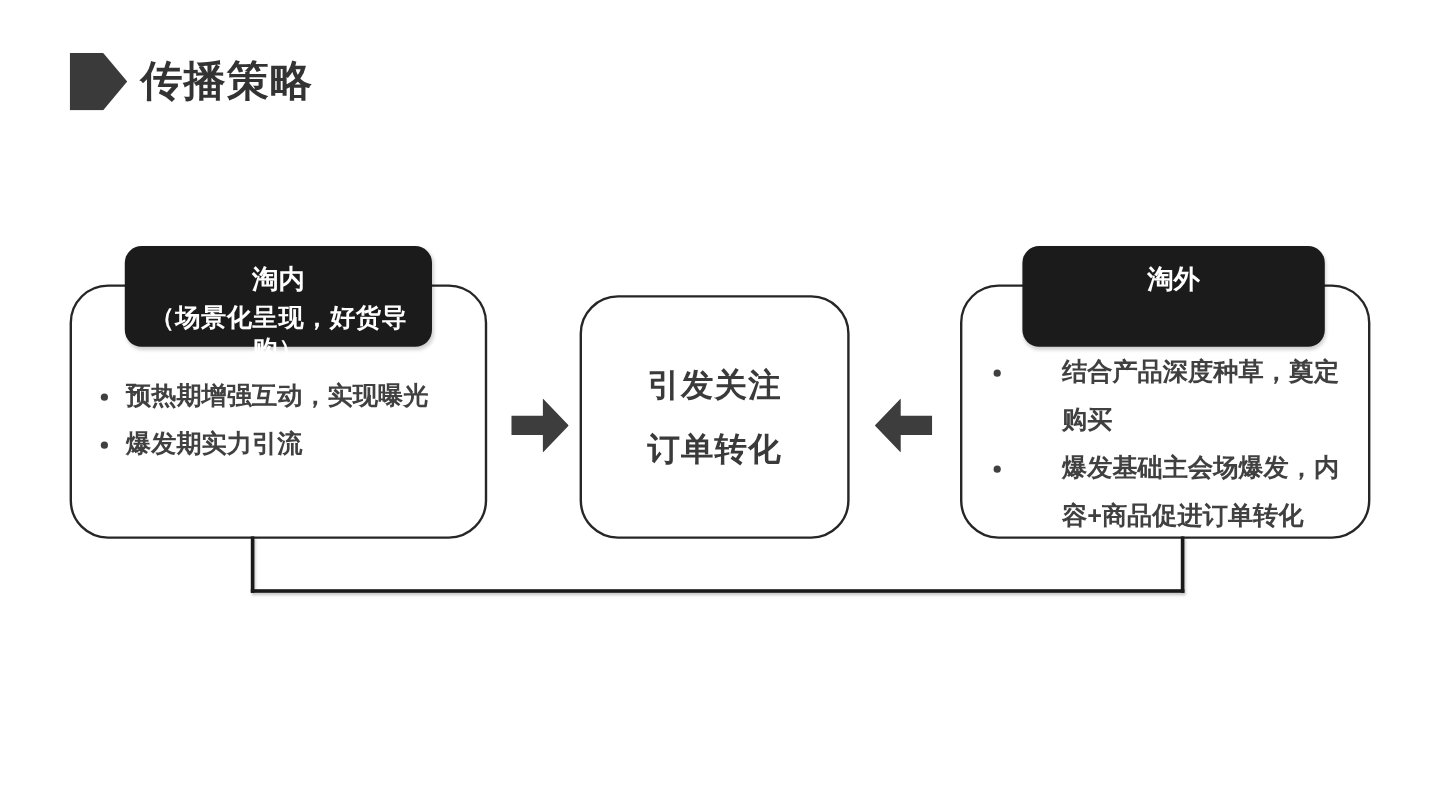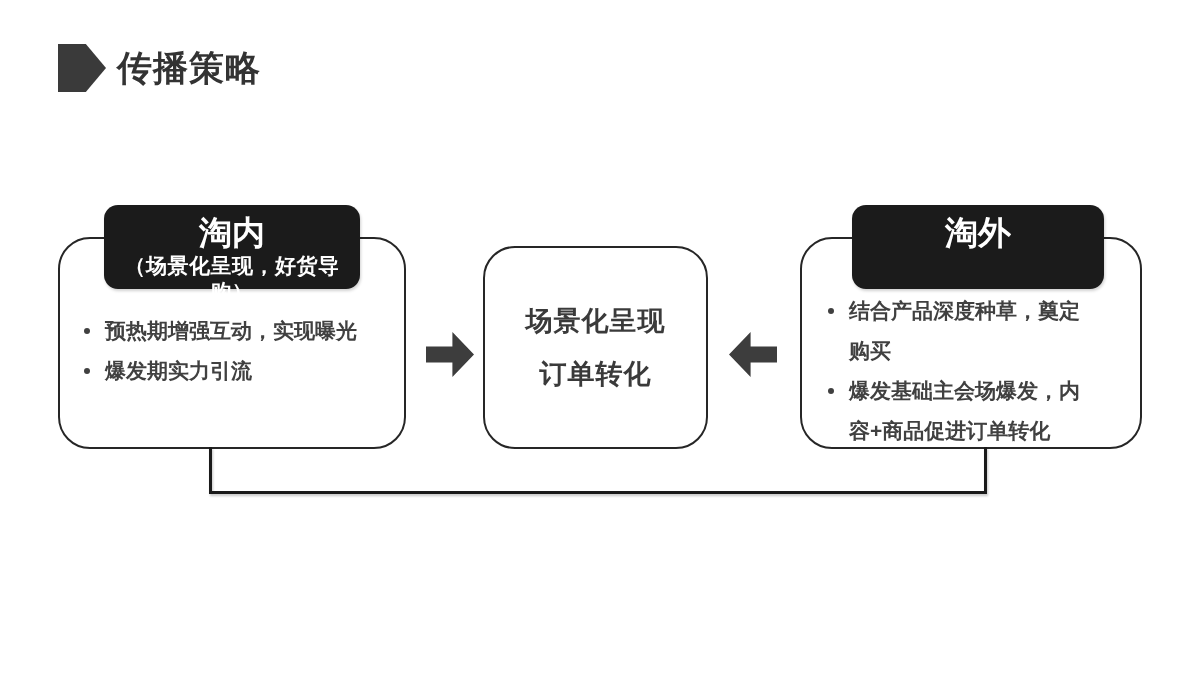--- a/index.html
+++ b/index.html
@@ -51,21 +51,21 @@
     color: #ffffff;
     border-radius: 14px;
     text-align: center;
     box-sizing: border-box;
     padding-top: 7px;
     box-shadow: 1px 2px 3px rgba(0,0,0,0.18);
   }
   .badge-left  { left: 44px; top: -34px; width: 256px; height: 84px; }
   .badge-right { left: 50px; top: -34px; width: 252px; height: 84px; }
   .badge-title {
-    font-size: 33px; font-weight: bold; line-height: 41px;
+    font-size: 22px; font-weight: bold; line-height: 41px;
   }
   .badge-subtitle {
     font-size: 21px; font-weight: bold; line-height: 26px;
     letter-spacing: 0.5px;
   }
 
   
   .bullets {
     list-style: none; margin: 0; padding: 0;
     position: absolute;
@@ -75,21 +75,21 @@
   .bullet-item {
     display: flex;
     font-size: 21px; font-weight: bold;
     color: #404040; line-height: 40px;
   }
   .bullet-dot {
     flex: 0 0 6px; width: 6px; height: 6px;
     border-radius: 50%; background: #404040;
     margin: 17px 15px 0 0;
   }
-  .bullets-right .bullet-text { max-width: 242px; }
+  .bullets-right .bullet-text { max-width: 242px; margin-left: 36px; }
   .bullets-left  .bullet-text { max-width: 285px; }
 
   
   .center-lines {
     position: absolute; inset: 0;
     display: flex; flex-direction: column;
     justify-content: center; align-items: center;
   }
   .center-line {
     font-size: 27px; font-weight: bold;
@@ -148,21 +148,21 @@
         <span class="bullet-dot"></span>
         <span class="bullet-text">爆发期实力引流</span>
       </li>
     </ul>
   </div>
 
   <div class="flow-arrow flow-arrow-right"></div>
 
   <div class="panel panel-center">
     <div class="center-lines">
-      <div class="center-line">场景化呈现</div>
+      <div class="center-line">引发关注</div>
       <div class="center-line">订单转化</div>
     </div>
   </div>
 
   <div class="flow-arrow flow-arrow-left"></div>
 
   <div class="panel panel-right">
     <div class="badge badge-right">
       <div class="badge-title">淘外</div>
     </div>

